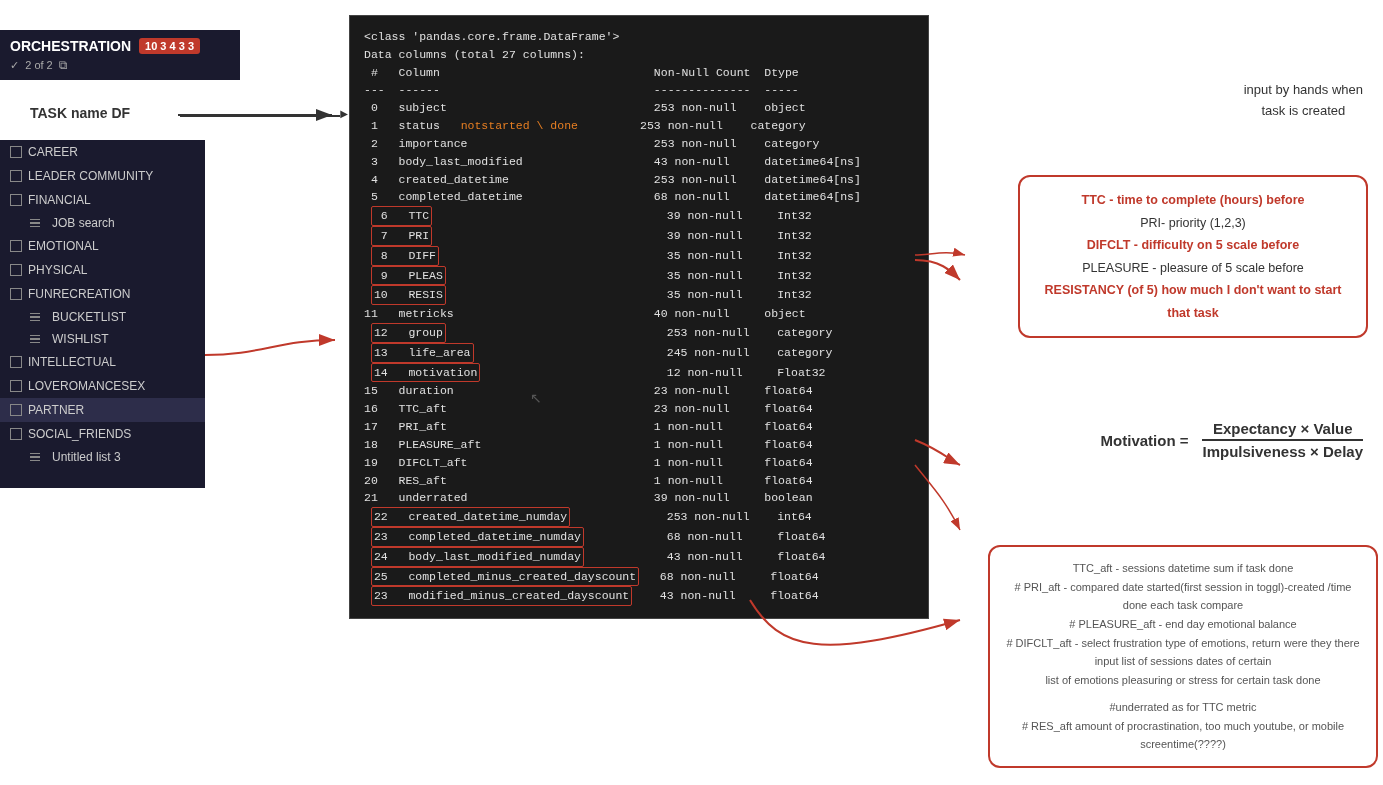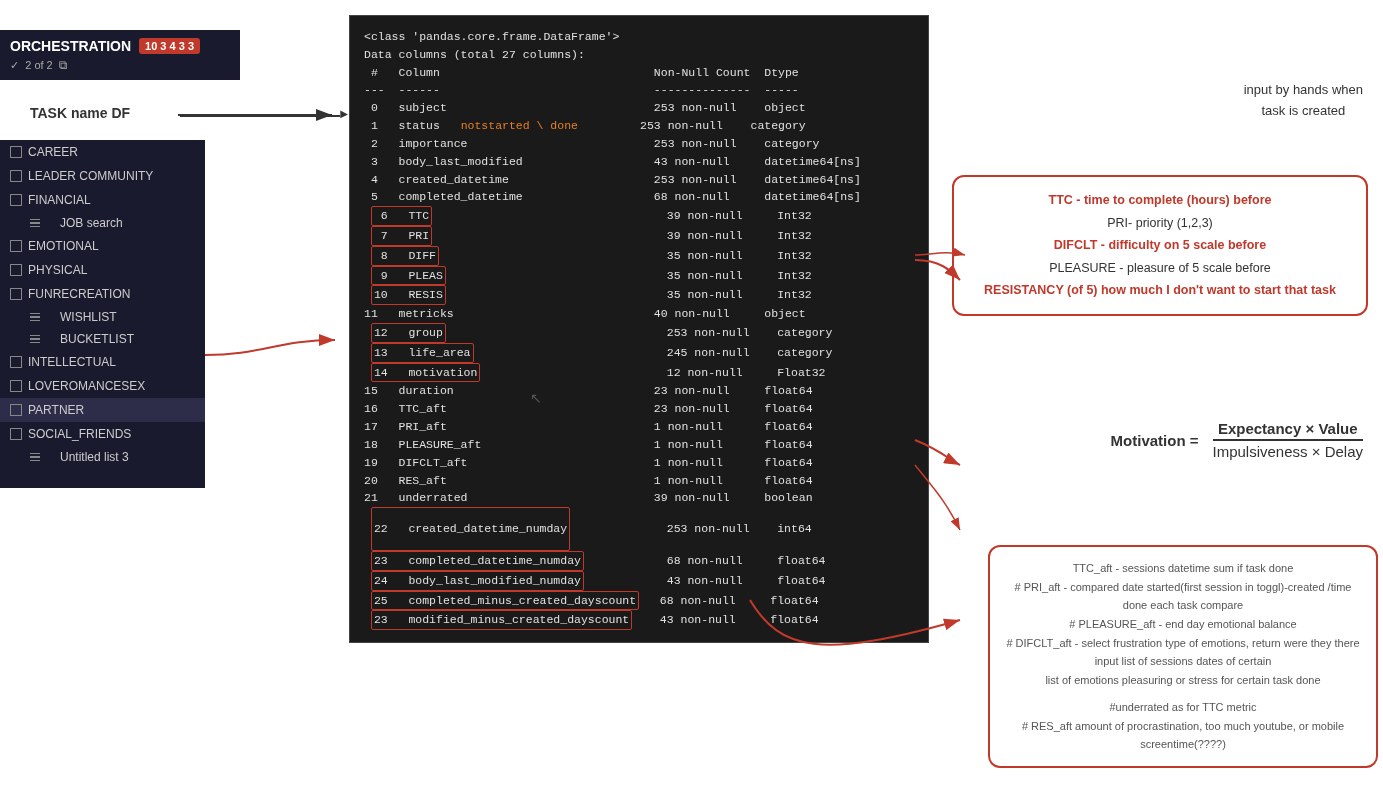--- a/index.html
+++ b/index.html
@@ -38,21 +38,21 @@
       flex-shrink: 0;
     }
     .sidebar-item .label {
       color: #ccc;
       font-size: 12px;
     }
     .sidebar-subitem {
       display: flex;
       align-items: center;
       padding: 4px 10px 4px 30px;
-      gap: 20px;
+      gap: 12px;
       cursor: pointer;
     }
     .sidebar-subitem .lines-icon {
       display: flex;
       flex-direction: column;
       gap: 2px;
       flex-shrink: 0;
     }
     .sidebar-subitem .lines-icon span {
       display: block;
@@ -156,21 +156,21 @@
       text-align: center;
       font-size: 13px;
       color: #333;
       line-height: 1.6;
     }
 
     .annotation-box-1 {
       position: absolute;
       right: 15px;
       top: 175px;
-      width: 416px;
+      width: 350px;
       border: 2.5px solid #c0392b;
       border-radius: 12px;
       padding: 12px 15px;
       font-size: 12.5px;
       color: #333;
       line-height: 1.8;
       text-align: center;
     }
     .annotation-box-1 .red-text { color: #c0392b; font-weight: bold; }
 
@@ -189,21 +189,21 @@
       margin-left: 8px;
     }
     .motivation-formula .numerator {
       border-bottom: 2px solid #333;
       padding-bottom: 2px;
       font-weight: bold;
       font-size: 15px;
     }
     .motivation-formula .denominator {
       padding-top: 2px;
-      font-weight: normal;
+      font-weight: bold;
       font-size: 15px;
     }
     .motivation-formula .formula-row {
       display: flex;
       align-items: center;
       justify-content: flex-end;
     }
 
     .annotation-box-2 {
       position: absolute;
@@ -289,29 +289,29 @@
   <div class="sidebar-item">
     <span class="checkbox-icon"></span>
     <span class="label">FUNRECREATION</span>
   </div>
   <div class="sidebar-subitem">
     <span class="lines-icon">
         <span></span>
         <span></span>
         <span></span>
       </span>
-    <span class="label">WISHLIST</span>
+    <span class="label">BUCKETLIST</span>
   </div>
   <div class="sidebar-subitem">
     <span class="lines-icon">
         <span></span>
         <span></span>
         <span></span>
       </span>
-    <span class="label">BUCKETLIST</span>
+    <span class="label">WISHLIST</span>
   </div>
   <div class="sidebar-item">
     <span class="checkbox-icon"></span>
     <span class="label">INTELLECTUAL</span>
   </div>
   <div class="sidebar-item">
     <span class="checkbox-icon"></span>
     <span class="label">LOVEROMANCESEX</span>
   </div>
   <div class="sidebar-item sidebar-highlighted">
@@ -352,21 +352,21 @@
   <div class="df-line"> <span style="border:1.5px solid #c0392b;border-radius:2px;padding:0 2px;display:inline-block">12   group</span>                                253 non-null    category</div>
   <div class="df-line"> <span style="border:1.5px solid #c0392b;border-radius:2px;padding:0 2px;display:inline-block">13   life_area</span>                            245 non-null    category</div>
   <div class="df-line"> <span style="border:1.5px solid #c0392b;border-radius:2px;padding:0 2px;display:inline-block">14   motivation</span>                           12 non-null     Float32</div>
   <div class="df-line">15   duration                             23 non-null     float64</div>
   <div class="df-line">16   TTC_aft                              23 non-null     float64</div>
   <div class="df-line">17   PRI_aft                              1 non-null      float64</div>
   <div class="df-line">18   PLEASURE_aft                         1 non-null      float64</div>
   <div class="df-line">19   DIFCLT_aft                           1 non-null      float64</div>
   <div class="df-line">20   RES_aft                              1 non-null      float64</div>
   <div class="df-line">21   underrated                           39 non-null     boolean</div>
-  <div class="df-line"> <span style="border:1.5px solid #c0392b;border-radius:2px;padding:12px 2px;display:inline-block">22   created_datetime_numday</span>              253 non-null    int64</div>
+  <div class="df-line"> <span style="border:1.5px solid #c0392b;border-radius:2px;padding:0 2px;display:inline-block">22   created_datetime_numday</span>              253 non-null    int64</div>
   <div class="df-line"> <span style="border:1.5px solid #c0392b;border-radius:2px;padding:0 2px;display:inline-block">23   completed_datetime_numday</span>            68 non-null     float64</div>
   <div class="df-line"> <span style="border:1.5px solid #c0392b;border-radius:2px;padding:0 2px;display:inline-block">24   body_last_modified_numday</span>            43 non-null     float64</div>
   <div class="df-line"> <span style="border:1.5px solid #c0392b;border-radius:2px;padding:0 2px;display:inline-block">25   completed_minus_created_dayscount</span>   68 non-null     float64</div>
   <div class="df-line"> <span style="border:1.5px solid #c0392b;border-radius:2px;padding:0 2px;display:inline-block">23   modified_minus_created_dayscount</span>    43 non-null     float64</div>
 </div>
 
 <div class="annotation-top">
   <div>input by hands when</div>
   <div>task is created</div>
 </div>

